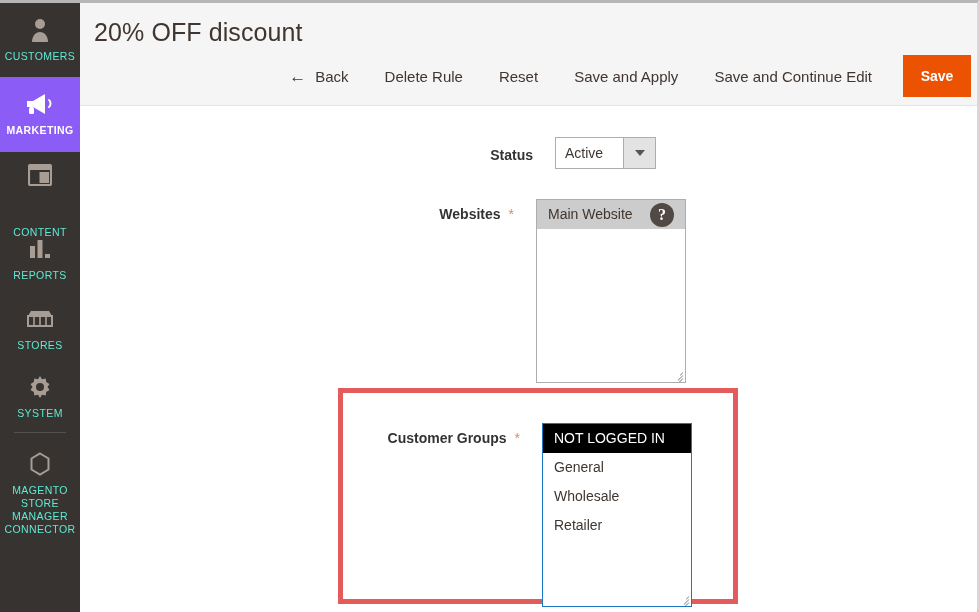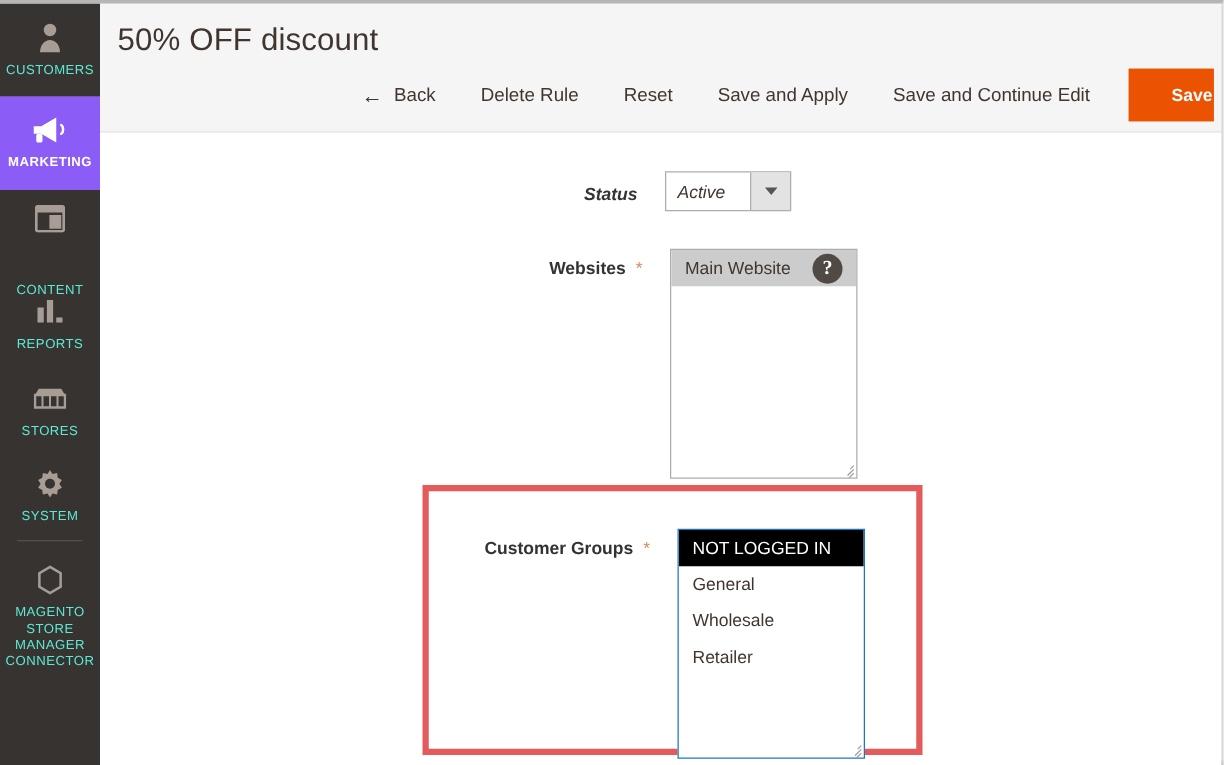--- a/index.html
+++ b/index.html
@@ -75,35 +75,35 @@
     cursor: pointer; padding: 0;
     margin-left: 36px;
     height: 43px; display: flex; align-items: center;
   }
   .tool-btn .back-arrow { font-size: 17px; margin-right: 9px; line-height: 1; }
   #save-primary {
     width: 68px; height: 42px;
     background: #eb5202; border: 1px solid #eb5202;
     color: #ffffff; font-size: 14px; font-weight: bold;
     font-family: "Liberation Sans", sans-serif;
-    cursor: pointer; margin-left: 31px; margin-right: 6px; text-align: right;
+    cursor: pointer; margin-left: 31px; margin-right: 6px;
   }
 
   
   #content { position: absolute; left: 80px; top: 104px; width: 897px; height: 505px; background:#fff; }
 
   .field-row { position: absolute; display: flex; align-items: flex-start; }
   .field-label {
     font-size: 14px; font-weight: bold; color: #333333;
     text-align: right; line-height: 16px;
   }
   .req-star { color: #e08a5c; font-size: 14px; margin-left: 8px; font-weight: normal; }
 
   
-  #row-status { left: 352px; top: 30px; font-style: italic; }
+  #row-status { left: 375px; top: 30px; }
   #row-status .field-label { width: 78px; padding-top: 10px; }
   #status-select {
     margin-left: 22px;
     width: 101px; height: 32px;
     border: 1px solid #adadad;
     background: #ffffff;
     display: flex; align-items: stretch;
     cursor: pointer;
   }
   #status-value {
@@ -261,21 +261,21 @@
     </div>
 
     <div class="nav-item" style="height:70px;">
       
       
     </div>
 
   </nav>
 
   <header id="header">
-    <h1 id="page-title">50% OFF discount</h1>
+    <h1 id="page-title">20% OFF discount</h1>
 
     <div id="toolbar">
       <button class="tool-btn">
         <span class="back-arrow">←</span>
         <span>Back</span>
       </button>
       <button class="tool-btn">Delete Rule</button>
       <button class="tool-btn">Reset</button>
       <button class="tool-btn">Save and Apply</button>
       <button class="tool-btn">Save and Continue Edit</button>

